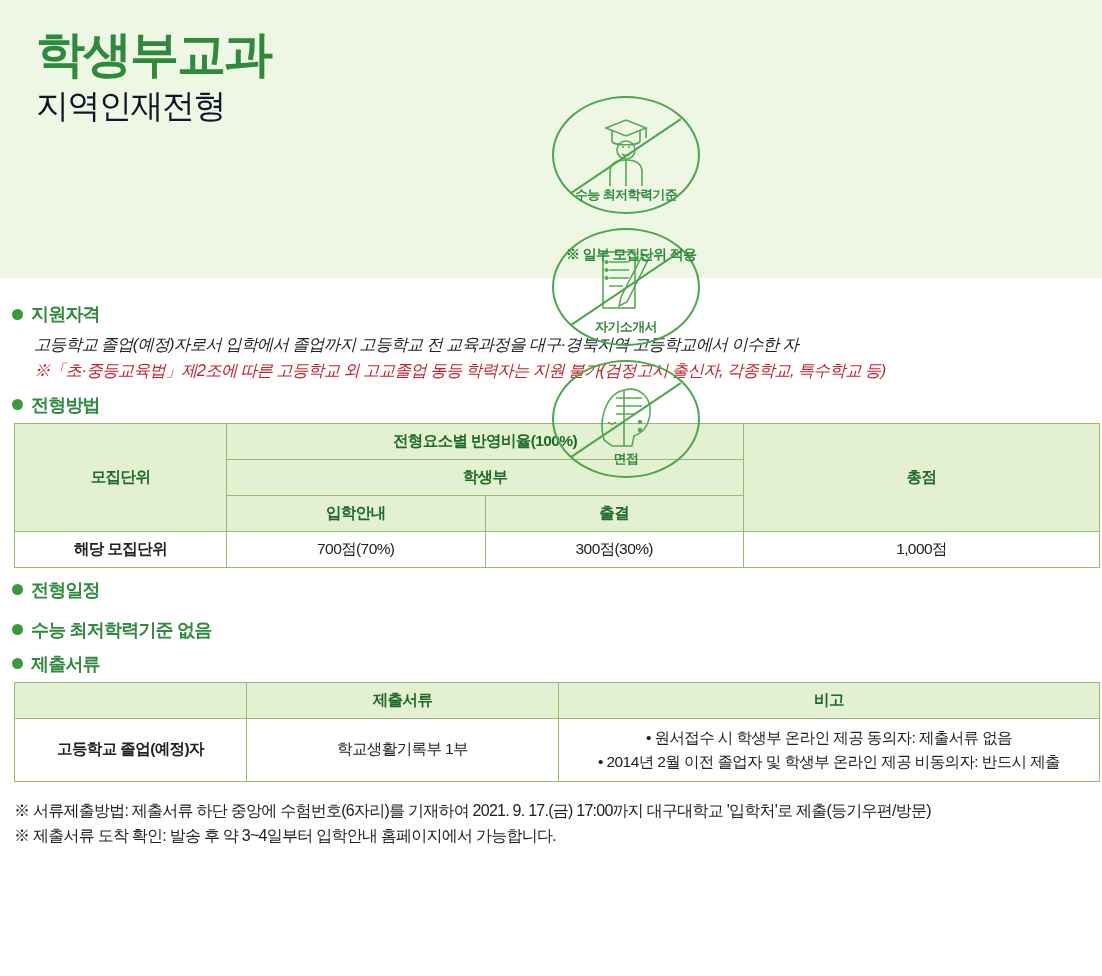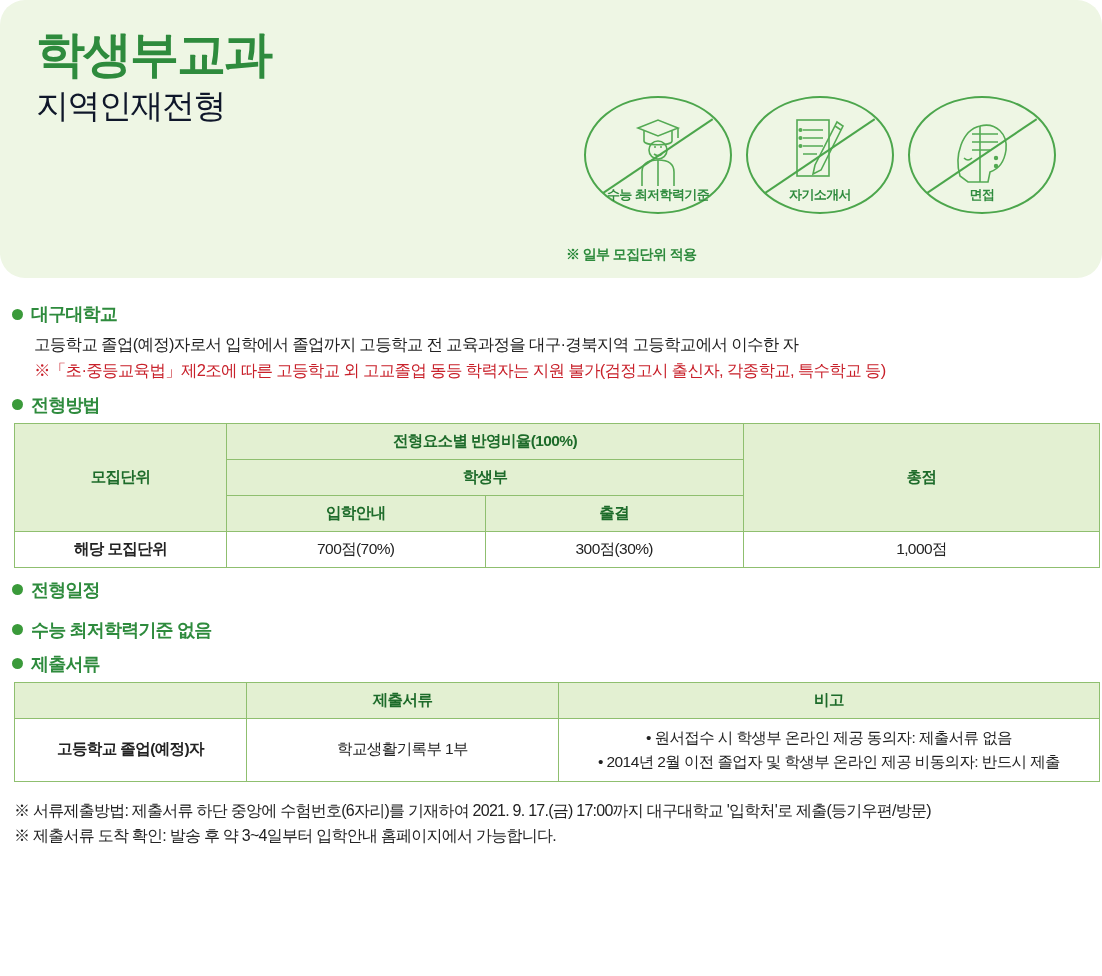--- a/index.html
+++ b/index.html
@@ -12,44 +12,44 @@
     color: #1a1a1a;
     overflow: hidden;
   }
 
   
   .header {
     position: relative;
     height: 278px;
     background: #eef6e4;
     padding: 28px 0 0 36px;
-    border-radius: 25px;
   }
   .header-title {
     font-size: 49px;
     font-weight: bold;
     color: #2e8b3d;
     letter-spacing: -2px;
     line-height: 1.1;
     margin: 0 0 6px 0;
   }
   .header-sub {
     font-size: 33px;
     color: #0f172a;
     letter-spacing: -1.5px;
     line-height: 1.1;
     margin: 0;
   }
 
   .badges {
     position: absolute;
-    left: 584px;
+    left: 552px;
     top: 96px;
     display: flex;
     gap: 14px;
+    flex-direction: column;
   }
   .badge {
     position: relative;
     width: 148px;
     height: 118px;
   }
   .badge-ellipse {
     position: absolute;
     inset: 0;
     border: 2px solid #4ca64c;
@@ -115,20 +115,21 @@
     color: #2e8b3d;
     letter-spacing: -0.8px;
   }
 
   .para {
     font-size: 16.5px;
     color: #222;
     letter-spacing: -0.7px;
     margin: 1px 0 0 26px;
     line-height: 1.5;
+    font-style: italic;
   }
   .para.note { color: #c8202a; }
 
   table.t {
     width: 1086px;
     margin: 4px 0 0 6px;
     border-collapse: collapse;
     table-layout: fixed;
   }
   table.t th, table.t td {
@@ -228,21 +229,21 @@
     </div>
   </div>
 
   <div class="badge-note">※ 일부 모집단위 적용</div>
 </div>
 
 <div class="content">
 
   <div class="section-head">
     <span class="bullet"></span>
-    <span class="section-title">대구대학교</span>
+    <span class="section-title">지원자격</span>
   </div>
   <div class="para">고등학교 졸업(예정)자로서 입학에서 졸업까지 고등학교 전 교육과정을 대구·경북지역 고등학교에서 이수한 자</div>
   <div class="para note">※「초·중등교육법」제2조에 따른 고등학교 외 고교졸업 동등 학력자는 지원 불가(검정고시 출신자, 각종학교, 특수학교 등)</div>
 
   <div class="section-head">
     <span class="bullet"></span>
     <span class="section-title">전형방법</span>
   </div>
   <table class="t">
     <tbody>

